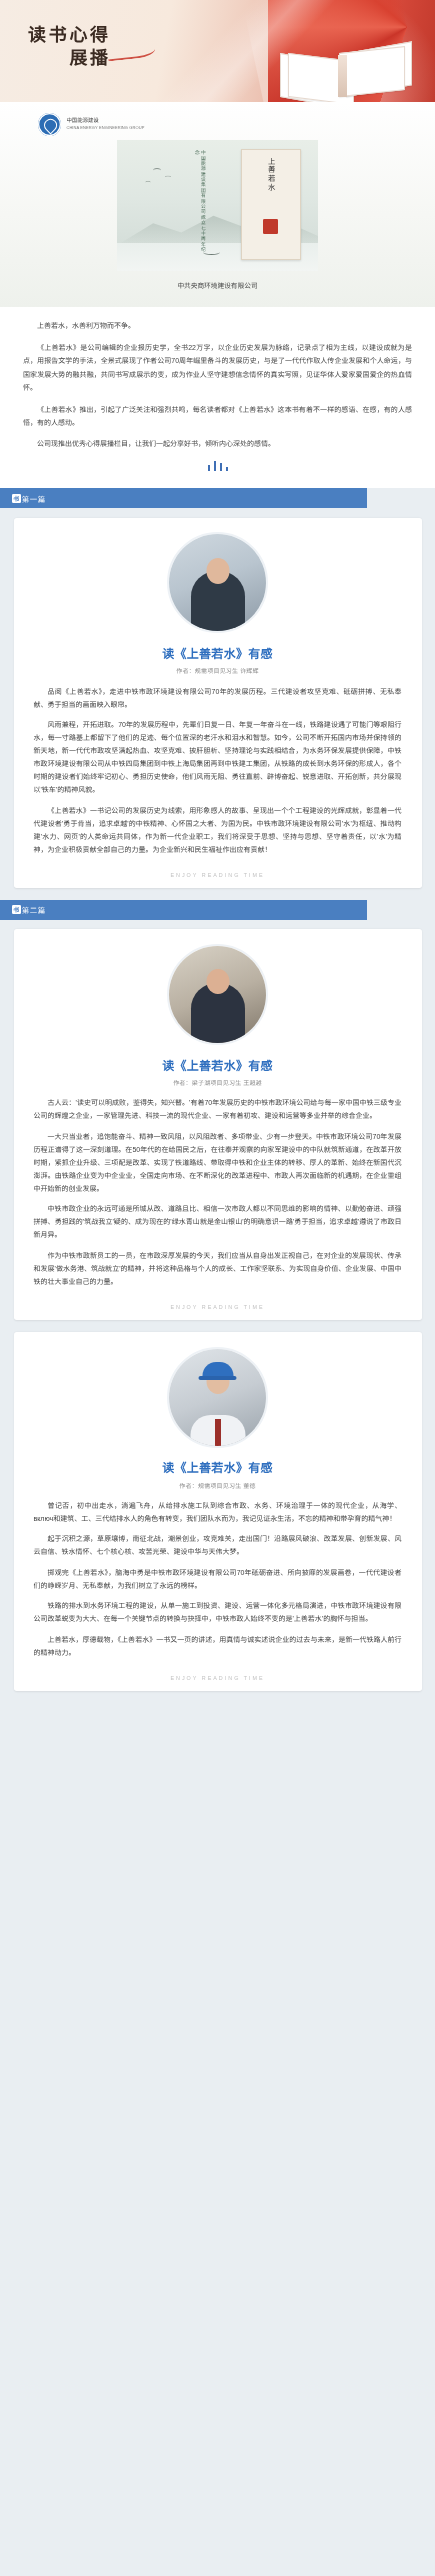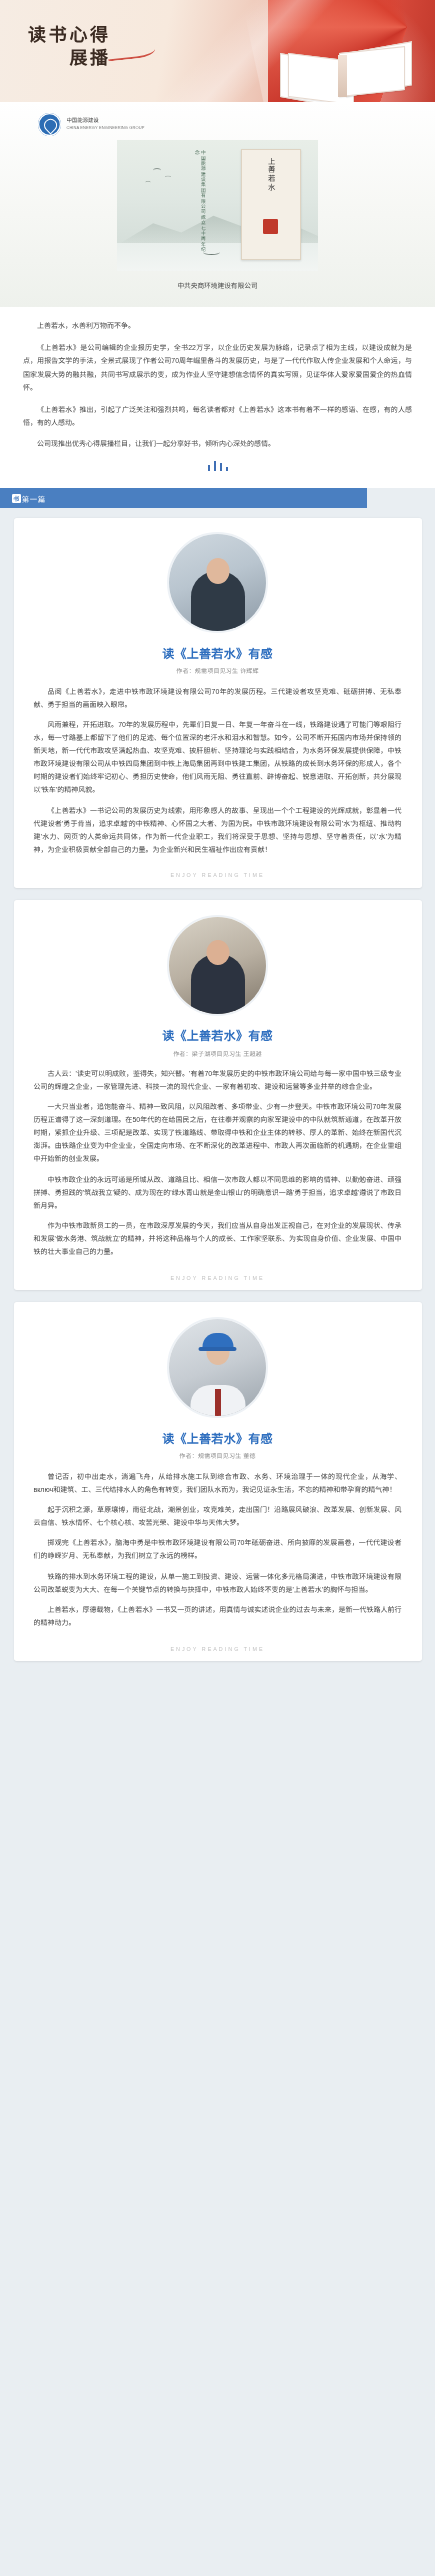--- a/index.html
+++ b/index.html
@@ -295,20 +295,24 @@
     <div class="author-title">读《上善若水》有感</div>
     <div class="author-meta">作者：规需项目见习生  许辉辉</div>
     <div class="body-text">
       <p>品阅《上善若水》，走进中铁市政环境建设有限公司70年的发展历程。三代建设者攻坚克难、砥砺拼搏、无私奉献、勇于担当的画面映入眼帘。</p>
       <p>风雨兼程，开拓进取。70年的发展历程中，先辈们日复一日、年复一年奋斗在一线，铁路建设遇了可能门等艰阻行水，每一寸路基上都留下了他们的足迹、每个位置深的老汗水和泪水和智慧。如今，公司不断开拓国内市场并保持领的新天地，新一代代市政攻坚满起热血、攻坚克难、披肝胆析、坚持理论与实践相结合，为水务环保发展提供保障，中铁市政环境建设有限公司从中铁四局集团到中铁上海局集团再到中铁建工集团，从铁路的成长到水务环保的形成人，各个时期的建设者们始终牢记初心、勇担历史使命，他们风雨无阻、勇往直前、辟博奋起、锐意进取、开拓创新，共分展现以'铁车'的精神风貌。</p>
       <p>《上善若水》一书记公司的发展历史为线索，用形象感人的故事、呈现出一个个工程建设的光辉成就，彰显着一代代建设者'勇于肯当，追求卓越'的中铁精神、心怀国之大者、为国为民。中铁市政环境建设有限公司'水'为枢纽、推动构建'水力、网页'的人类命运共同体，作为新一代企业职工，我们将深受于思想、坚持与思想、坚守着责任，以'水'为精神，为企业积极贡献全部自己的力量。为企业新兴和民生福祉作出应有贡献！</p>
     </div>
     <div class="card-footer">ENJOY READING TIME</div>
   </div>
 
+  <div class="sec-head">
+    <span class="tag">书</span>
+    <span class="sec-title">第二篇</span>
+  </div>
   <div class="card">
     <div class="photo-wrap">
       <div class="ph-bg ph-b">
         <div class="ph-person"></div>
         <div class="ph-head"></div>
       </div>
     </div>
     <div class="author-title">读《上善若水》有感</div>
     <div class="author-meta">作者：梁子湖项目见习生  王超越</div>
     <div class="body-text">

